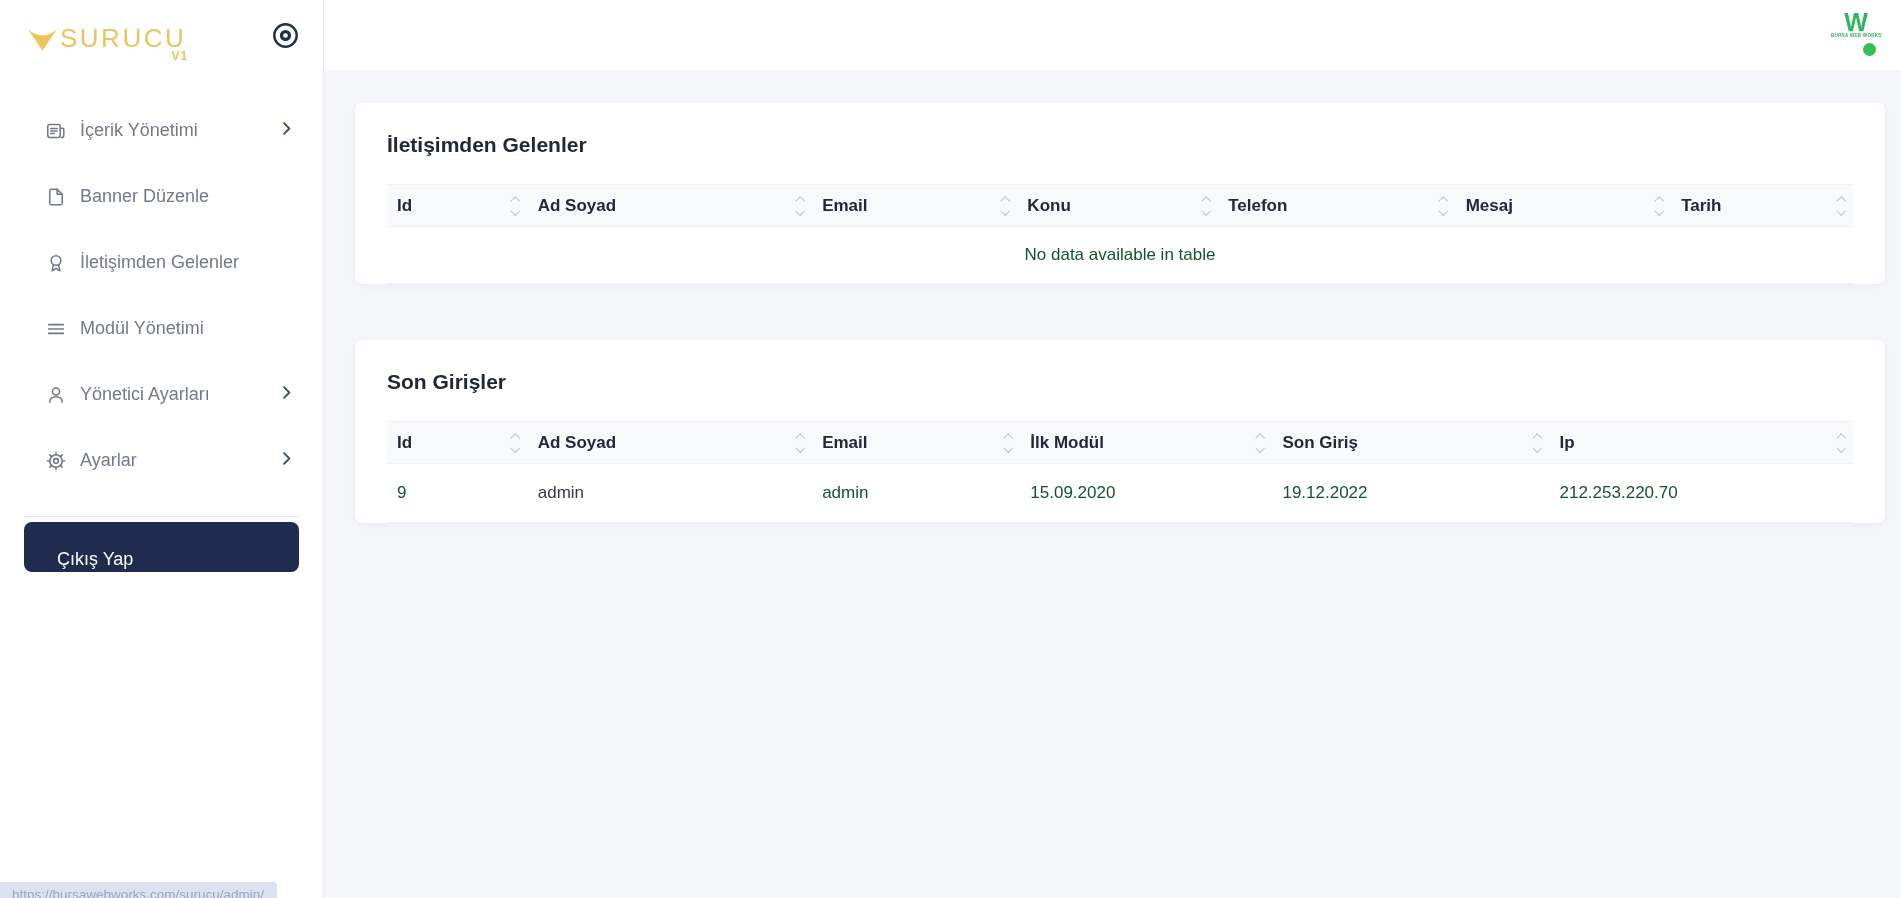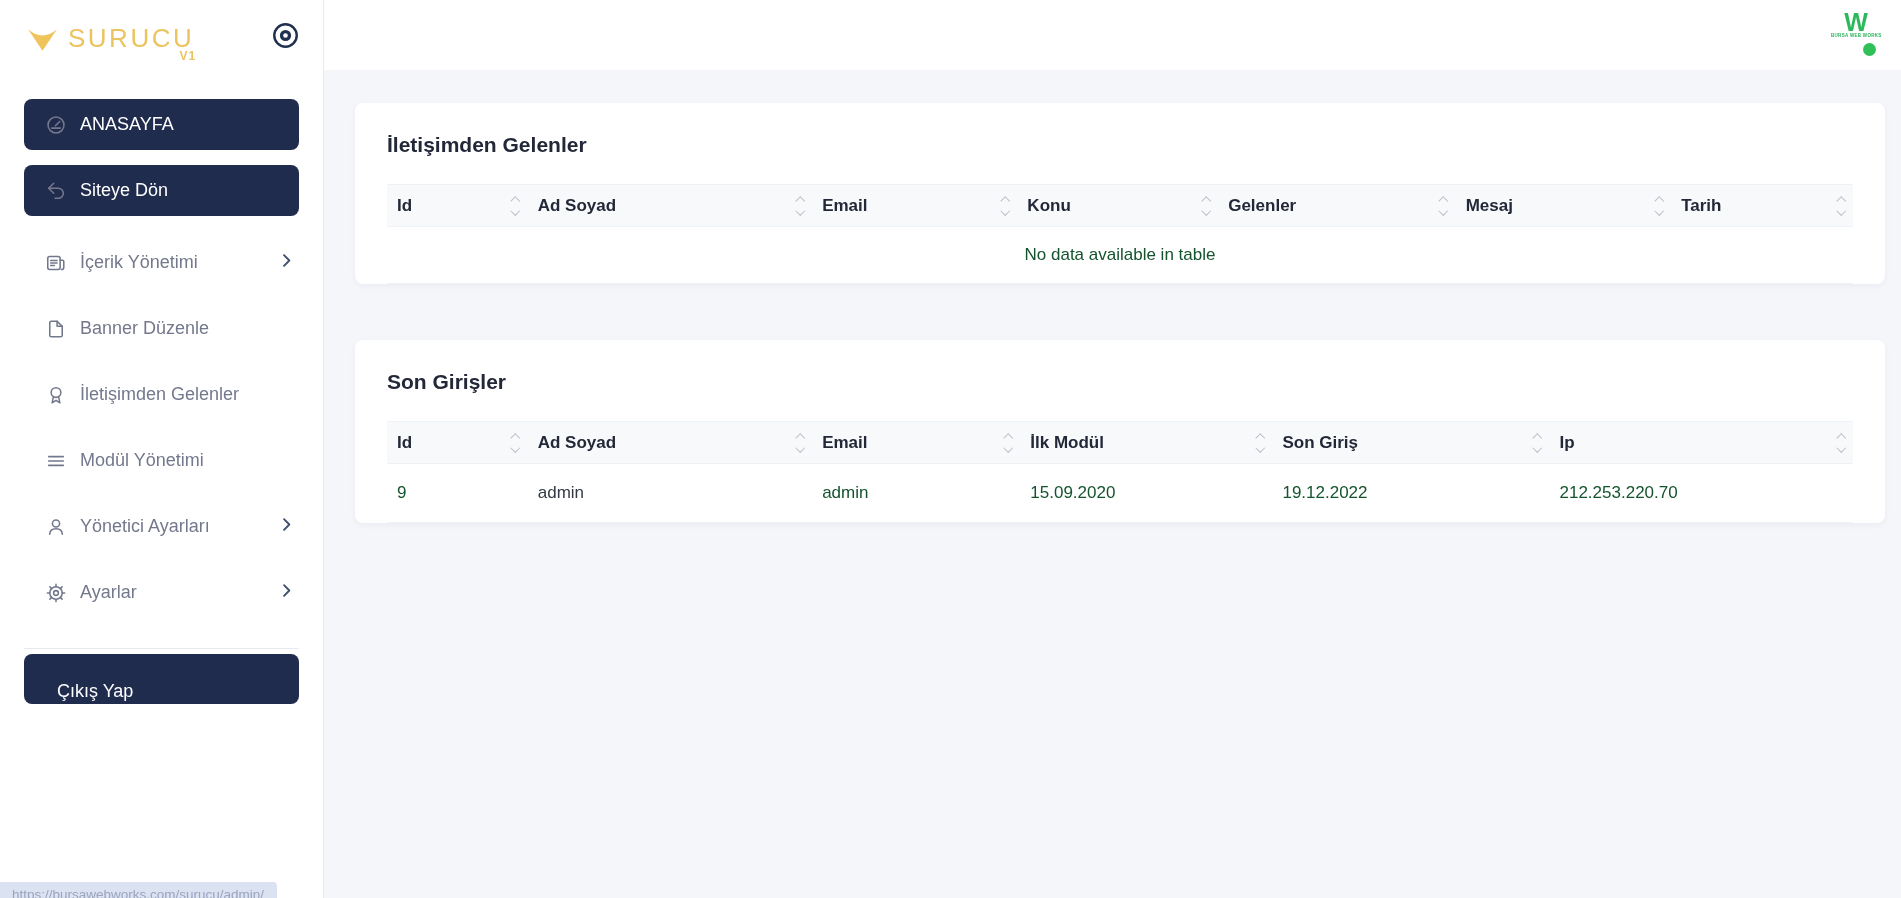--- a/index.html
+++ b/index.html
@@ -7,21 +7,21 @@
   body {
     font-family:"Liberation Sans","DejaVu Sans",sans-serif;
     background:#f5f6fa; position:relative; color:#74788d;
   }
   
   .sidebar {
     position:absolute; left:0; top:0; width:324px; height:898px;
     background:#ffffff; border-right:1px solid #e9ebf1; z-index:5;
   }
   .brand-row { height:70px; display:flex; align-items:center; padding:0 23px 0 26px; }
-  .brand { display:flex; align-items:flex-start; gap:9px; flex:1; cursor:pointer; }
+  .brand { display:flex; align-items:flex-start; gap:1px; flex:1; cursor:pointer; }
   .brand-chevron svg { width:33px; height:27px; margin-top:9px; display:block; }
   .brand-text { position:relative; margin-top:6px; }
   .brand-name { font-size:26px; letter-spacing:2.5px; color:#ecc45f; font-weight:500; }
   .brand-version { position:absolute; right:-2px; bottom:-9px; font-size:12px; letter-spacing:1px; color:#ecc45f; font-weight:bold; }
   .toggle-btn { width:29px; height:29px; cursor:pointer; color:#20304f; }
   .toggle-btn svg { width:100%; height:100%; display:block; }
 
   .menu { padding:29px 24px 0 24px; }
   .menu-btn {
     height:51px; background:#202c4e; border-radius:8px;
@@ -119,41 +119,20 @@
       </span>
     </div>
     <span class="toggle-btn">
       <svg viewBox="0 0 24 24" fill="none" stroke="currentColor">
         <circle cx="12" cy="12" r="9.3" stroke-width="2"></circle>
         <circle cx="12" cy="12" r="3.3" stroke-width="2.7"></circle>
       </svg>
     </span>
   </div>
   <nav class="menu" id="sidebar-nav">
-    <div id="nav-buttons">
-        <div class="menu-btn">
-          <span class="mi-icon">
-            <svg viewBox="0 0 24 24">
-              <circle cx="12" cy="12" r="8.7"></circle>
-              <path d="M11.3 12.8 16 8.2"></path>
-              <path d="M7.3 15.4h9.4"></path>
-            </svg>
-          </span>
-          <span class="mi-label">ANASAYFA</span>
-        </div>
-        <div class="menu-btn">
-          <span class="mi-icon">
-            <svg viewBox="0 0 24 24">
-              <polyline points="9.5 3.5 4 9 9.5 14.5"></polyline>
-              <path d="M4 9h10.5a5.5 5.5 0 0 1 5.5 5.5 5.5 5.5 0 0 1-5.5 5.5h-3.5"></path>
-            </svg>
-          </span>
-          <span class="mi-label">Siteye Dön</span>
-        </div>
-      </div>
     <div class="menu-list" id="nav-items">
         <div class="menu-item">
           <span class="mi-icon">
             <svg viewBox="0 0 24 24">
               <rect x="3" y="5" width="13.5" height="14" rx="2"></rect>
               <path d="M16.5 9h2.6a1.4 1.4 0 0 1 1.4 1.4v6.1a2.5 2.5 0 0 1-2.5 2.5"></path>
               <path d="M6.2 9.2h7M6.2 12h7M6.2 14.8h4"></path>
             </svg>
           </span>
           <span class="mi-label">İçerik Yönetimi</span>
@@ -250,21 +229,21 @@
                 <i class="c-down"></i>
               </span></th>
             <th><span>Email</span><span class="sort-carets">
                 <i class="c-up"></i>
                 <i class="c-down"></i>
               </span></th>
             <th><span>Konu</span><span class="sort-carets">
                 <i class="c-up"></i>
                 <i class="c-down"></i>
               </span></th>
-            <th><span>Gelenler</span><span class="sort-carets">
+            <th><span>Telefon</span><span class="sort-carets">
                 <i class="c-up"></i>
                 <i class="c-down"></i>
               </span></th>
             <th><span>Mesaj</span><span class="sort-carets">
                 <i class="c-up"></i>
                 <i class="c-down"></i>
               </span></th>
             <th><span>Tarih</span><span class="sort-carets">
                 <i class="c-up"></i>
                 <i class="c-down"></i>

